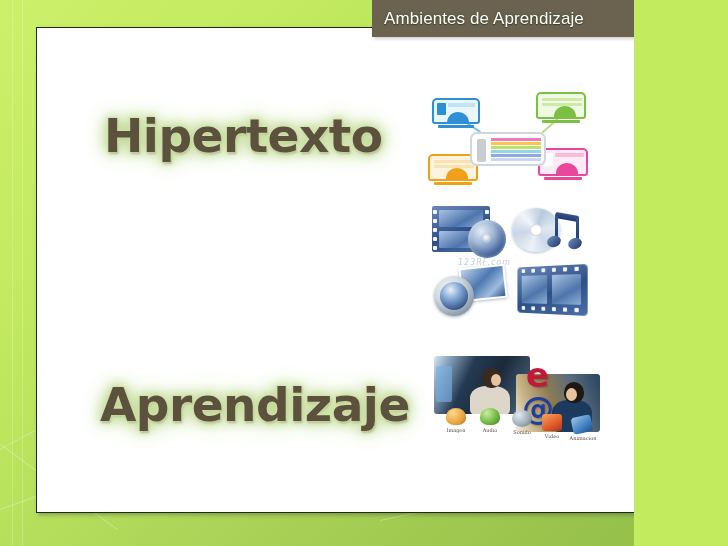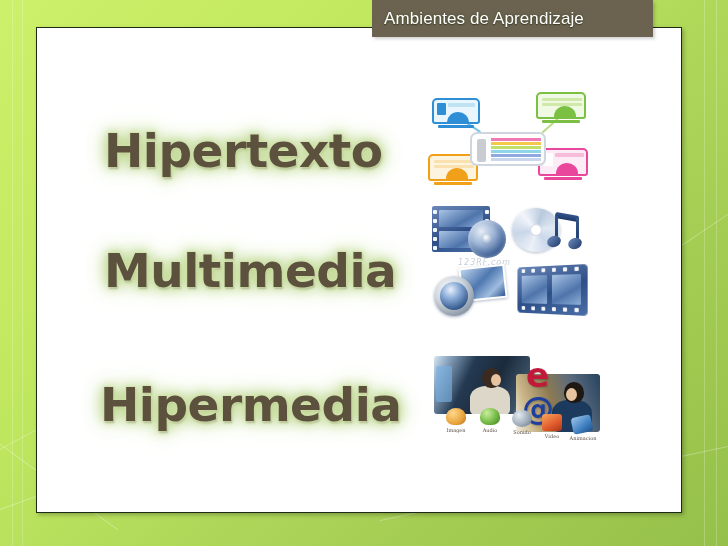--- a/index.html
+++ b/index.html
@@ -10,21 +10,21 @@
     width: 728px;
     height: 546px;
     overflow: hidden;
     font-family: "Liberation Sans", sans-serif;
     background: #c2eb5e;
   }
 
   
   #slide {
     position: relative;
-    width: 728px;
+    width: 634px;
     height: 546px;
     background:
       linear-gradient(135deg,
         #cdf06a 0%,
         #c6ec63 18%,
         #bfe75e 34%,
         #b4dd5c 50%,
         #a9d257 66%,
         #9fc94f 82%,
         #95c04a 100%);
@@ -89,21 +89,21 @@
     -webkit-text-stroke: 1.6px #e8efd6;
     paint-order: stroke fill;
     text-shadow:
       0 0 2px #dfe9c3,
       0 0 6px #cfe0a4,
       0 0 13px #b9d486,
       0 0 22px #aacd72,
       1px 2px 2px rgba(60,50,25,0.45);
     z-index: 5;
   }
-  #wa-hipertexto { left: 104px; top: 112px; margin-top: 15px; }
+  #wa-hipertexto { left: 104px; top: 112px; }
   #wa-multimedia { left: 104px; top: 247px; }
   #wa-hipermedia { left: 100px; top: 381px; }
 
   
   .img-block { position: absolute; z-index: 5; }
 
   
   #img-hipertexto { left: 424px; top: 88px; width: 170px; height: 104px; }
   .ht-screen {
     position: absolute;
@@ -312,22 +312,21 @@
   <div class="deco v" style="left:704px; top:0;"></div>
   <div class="deco v" style="left:716px; top:0;"></div>
 
   <div id="panel"></div>
 
   <div id="title-bar">
     <span id="title-text">Ambientes de Aprendizaje</span>
   </div>
 
   <div class="wordart" id="wa-hipertexto">Hipertexto</div>
-  <div class="wordart" id="wa-multimedia">Multimedia</div>
-  <div class="wordart" id="wa-hipermedia">Hipermedia</div>
+  <div class="wordart" id="wa-hipermedia">Aprendizaje</div>
 
   <div class="img-block" id="img-hipertexto">
 
     <div class="ht-link" style="left:40px; top:32px; width:20px; background:#79c3ea; transform:rotate(34deg);"></div>
     <div class="ht-link" style="left:118px; top:44px; width:22px; background:#b9dd86; transform:rotate(-42deg);"></div>
     <div class="ht-link" style="left:44px; top:70px; width:14px; background:#f5cf86; transform:rotate(-34deg);"></div>
     <div class="ht-link" style="left:120px; top:68px; width:20px; background:#f3a0c8; transform:rotate(28deg);"></div>
 
     <div class="ht-screen" style="left:8px; top:10px; width:48px; height:26px; border-color:#2f8fd6; background:#eaf6fd;">
       <div class="ht-tile" style="left:3px; top:3px; width:9px; height:12px; background:#2f8fd6;"></div>

